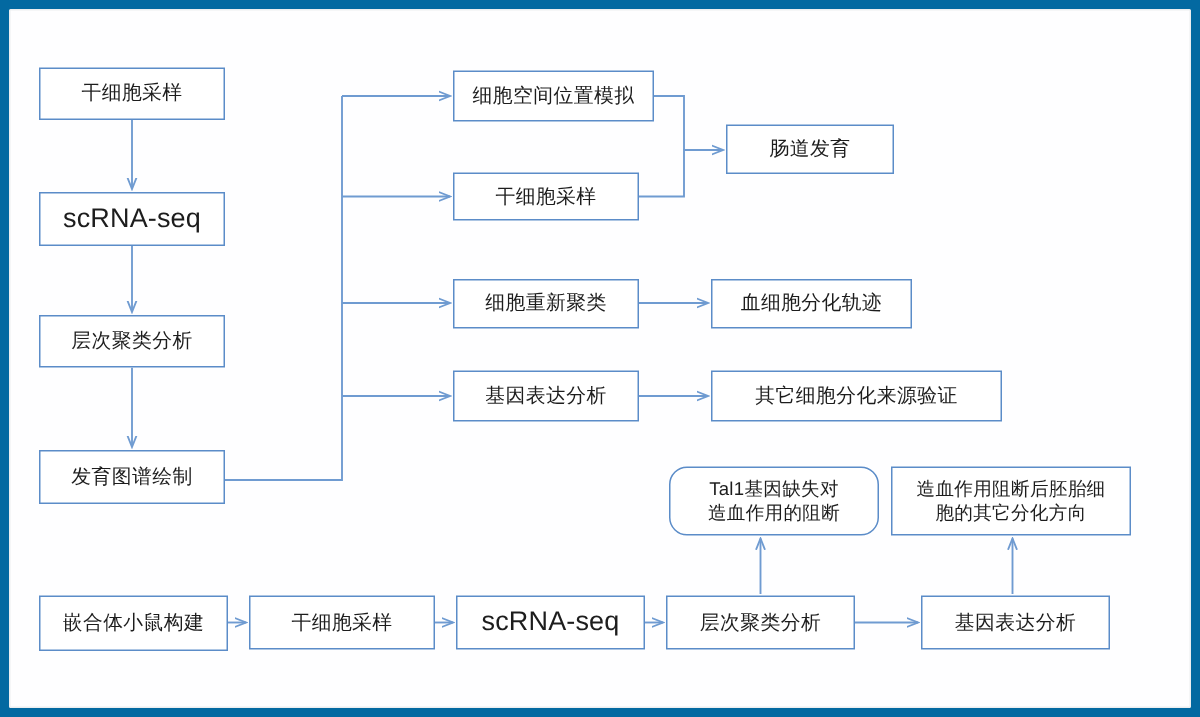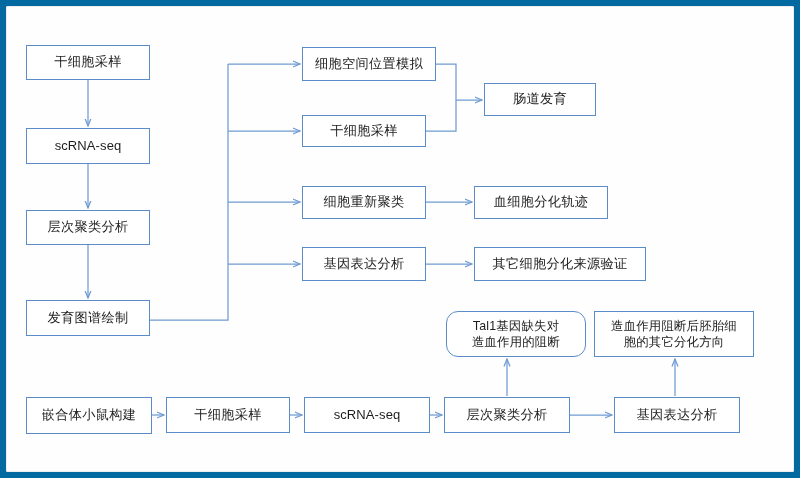--- a/index.html
+++ b/index.html
@@ -52,21 +52,21 @@
     letter-spacing: 0.3px;
     white-space: pre-line;
     padding: 0 4px;
   }
   .node.two-line {
     font-size: 12.4px;
     line-height: 1.3;
     letter-spacing: 0.2px;
   }
   .node.latin {
-    font-size: 13px;
+    font-size: 18px;
     letter-spacing: 0.1px;
   }
 </style>
 </head>
 <body>
 
 <div id="page">
   <div id="page-frame"></div>
 
   <svg id="svg-layer" viewBox="0 0 800 478" xmlns="http://www.w3.org/2000/svg">
@@ -101,21 +101,21 @@
       <div class="node" style="left: 26px; top: 45px; width: 124px; height: 35px; border-color: rgb(91, 140, 200); background: rgb(255, 255, 255); color: rgb(29, 29, 29);">干细胞采样</div>
       <div class="node latin" style="left: 26px; top: 128px; width: 124px; height: 36px; border-color: rgb(91, 140, 200); background: rgb(255, 255, 255); color: rgb(29, 29, 29);">scRNA-seq</div>
       <div class="node" style="left: 26px; top: 210px; width: 124px; height: 35px; border-color: rgb(91, 140, 200); background: rgb(255, 255, 255); color: rgb(29, 29, 29);">层次聚类分析</div>
       <div class="node" style="left: 26px; top: 300px; width: 124px; height: 36px; border-color: rgb(91, 140, 200); background: rgb(255, 255, 255); color: rgb(29, 29, 29);">发育图谱绘制</div>
       <div class="node" style="left: 302px; top: 47px; width: 134px; height: 34px; border-color: rgb(91, 140, 200); background: rgb(255, 255, 255); color: rgb(29, 29, 29);">细胞空间位置模拟</div>
       <div class="node" style="left: 302px; top: 115px; width: 124px; height: 32px; border-color: rgb(91, 140, 200); background: rgb(255, 255, 255); color: rgb(29, 29, 29);">干细胞采样</div>
       <div class="node" style="left: 484px; top: 83px; width: 112px; height: 33px; border-color: rgb(91, 140, 200); background: rgb(255, 255, 255); color: rgb(29, 29, 29);">肠道发育</div>
       <div class="node" style="left: 302px; top: 186px; width: 124px; height: 33px; border-color: rgb(91, 140, 200); background: rgb(255, 255, 255); color: rgb(29, 29, 29); font-family: Liberation Serif, serif;">细胞重新聚类</div>
       <div class="node" style="left: 474px; top: 186px; width: 134px; height: 33px; border-color: rgb(91, 140, 200); background: rgb(255, 255, 255); color: rgb(29, 29, 29);">血细胞分化轨迹</div>
       <div class="node" style="left: 302px; top: 247px; width: 124px; height: 34px; border-color: rgb(91, 140, 200); background: rgb(255, 255, 255); color: rgb(29, 29, 29);">基因表达分析</div>
-      <div class="node" style="left: 474px; top: 247px; width: 172px; height: 34px; border-color: rgb(91, 140, 200); background: rgb(255, 255, 255); color: rgb(29, 29, 29);">其它细胞分化来源验证</div>
+      <div class="node" style="left: 474px; top: 247px; width: 194px; height: 34px; border-color: rgb(91, 140, 200); background: rgb(255, 255, 255); color: rgb(29, 29, 29);">其它细胞分化来源验证</div>
       <div class="node two-line" style="left: 446px; top: 311px; width: 140px; height: 46px; border-color: rgb(91, 140, 200); background: rgb(255, 255, 255); color: rgb(29, 29, 29); border-radius: 12px;">Tal1基因缺失对
 造血作用的阻断</div>
       <div class="node two-line" style="left: 594px; top: 311px; width: 160px; height: 46px; border-color: rgb(91, 140, 200); background: rgb(255, 255, 255); color: rgb(29, 29, 29);">造血作用阻断后胚胎细
 胞的其它分化方向</div>
       <div class="node" style="left: 26px; top: 397px; width: 126px; height: 37px; border-color: rgb(91, 140, 200); background: rgb(255, 255, 255); color: rgb(29, 29, 29);">嵌合体小鼠构建</div>
       <div class="node" style="left: 166px; top: 397px; width: 124px; height: 36px; border-color: rgb(91, 140, 200); background: rgb(255, 255, 255); color: rgb(29, 29, 29);">干细胞采样</div>
       <div class="node latin" style="left: 304px; top: 397px; width: 126px; height: 36px; border-color: rgb(91, 140, 200); background: rgb(255, 255, 255); color: rgb(29, 29, 29);">scRNA-seq</div>
       <div class="node" style="left: 444px; top: 397px; width: 126px; height: 36px; border-color: rgb(91, 140, 200); background: rgb(255, 255, 255); color: rgb(29, 29, 29);">层次聚类分析</div>
       <div class="node" style="left: 614px; top: 397px; width: 126px; height: 36px; border-color: rgb(91, 140, 200); background: rgb(255, 255, 255); color: rgb(29, 29, 29);">基因表达分析</div>
     </div>

